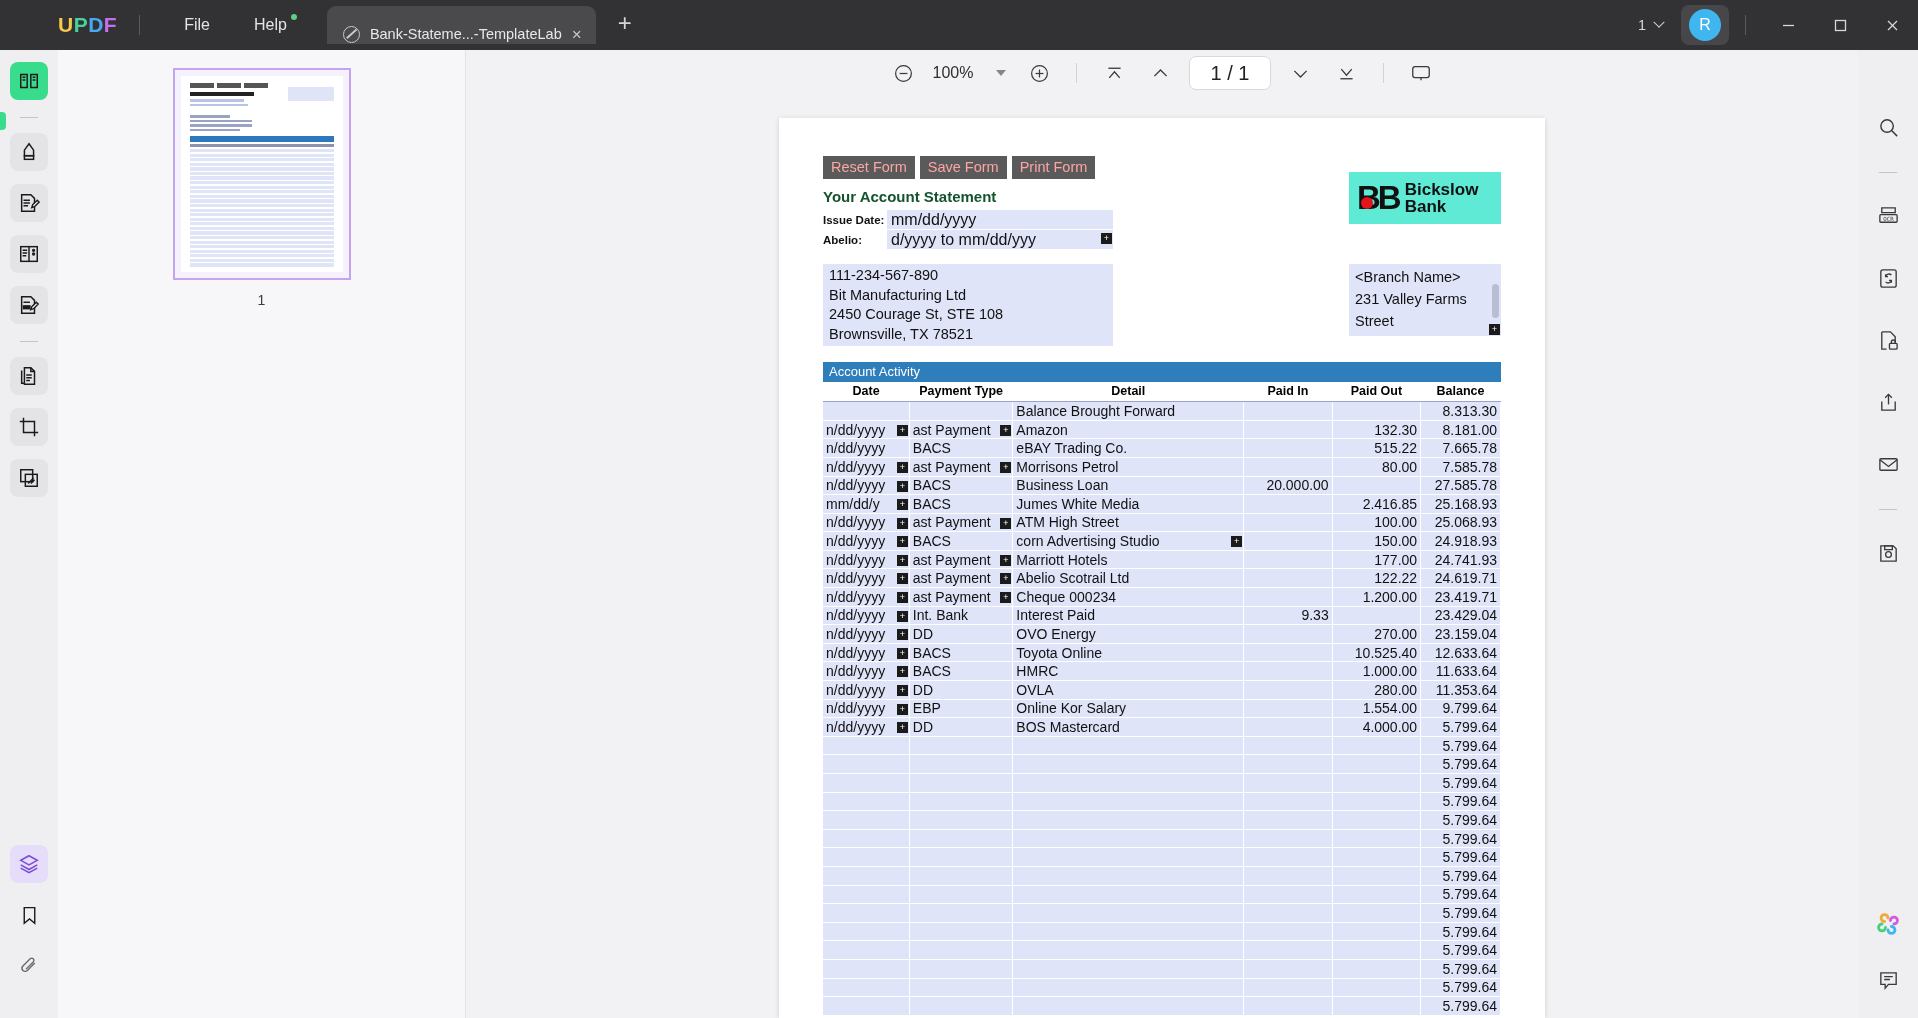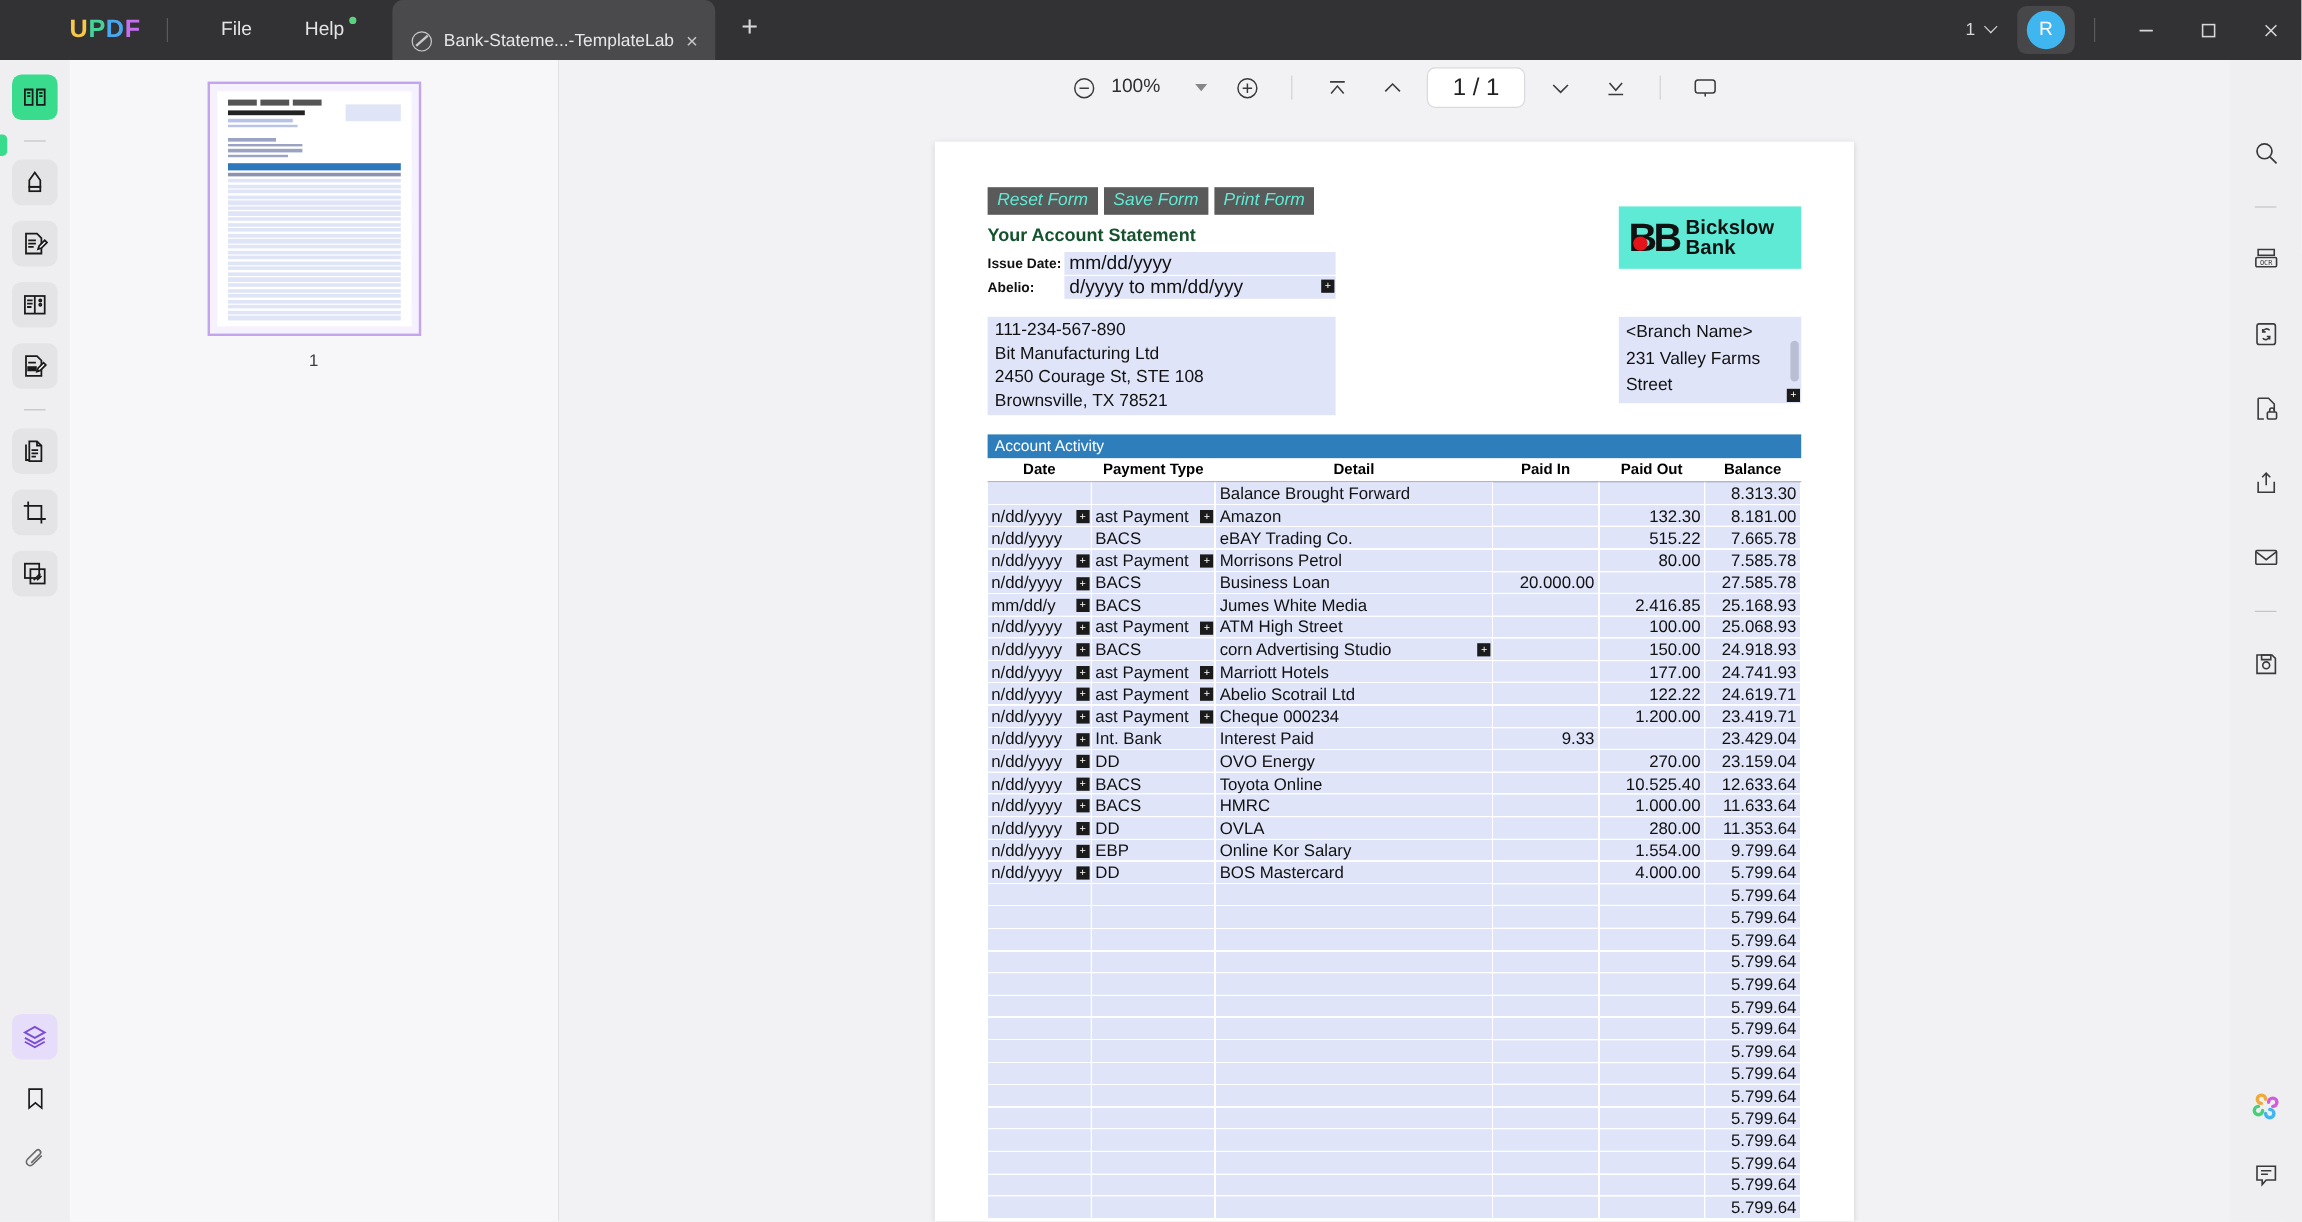--- a/index.html
+++ b/index.html
@@ -21,21 +21,21 @@
   .tb-div { width: 1px; height: 20px; background: #5a5a5d; margin: 0 22px; }
   .menu-item {
     color: #e4e4e6; font-size: 16px; padding: 0 22px; height: 50px;
     display: flex; align-items: center; cursor: default; position: relative;
   }
   .menu-dot {
     position: absolute; right: 12px; top: 14px; width: 6px; height: 6px;
     border-radius: 50%; background: #5ad27f;
   }
   .tab {
-    height: 50px; min-width: 255px; background: #4a4a4d; border-radius: 9px 9px 0 0;
+    height: 38px; min-width: 255px; background: #4a4a4d; border-radius: 9px 9px 0 0;
     display: flex; align-items: center; padding: 18px 14px 0 16px; margin-left: 18px;
     color: #e8e8ea; font-size: 14.5px; gap: 10px;
   }
   .tab-icon {
     width: 17px; height: 17px; border-radius: 50%; border: 1.6px solid #c9c9cc;
     position: relative; flex: none;
   }
   .tab-icon::after {
     content: ''; position: absolute; left: 1px; top: 6.5px; width: 13px; height: 1.6px;
     background: #c9c9cc; transform: rotate(-42deg);
@@ -97,41 +97,41 @@
   .mini-band { height:6px; background:#2d78bc; margin:5px 0 2px;}
   .mini-row { height:3.2px; background:#dfe4f7; margin-bottom:1.4px;}
 
   
   .viewer { flex: 1; display: flex; flex-direction: column; background: #f2f2f4; min-width:0; }
   .toolbar {
     height: 46px; display: flex; align-items: center; justify-content: center; gap: 0;
     background: #f2f2f4; flex: none;
   }
   .tbtn { width: 46px; height: 40px; display:flex; align-items:center; justify-content:center; cursor: pointer; }
-  .zoomval { font-size: 16px; color: #2e2e31; min-width: 54px; cursor: pointer; }
+  .zoomval { font-size: 16px; color: #2e2e31; min-width: 54px; text-align: center; cursor: pointer; }
   .caret { width:0;height:0;border-left:5px solid transparent;border-right:5px solid transparent;border-top:6px solid #85858a; margin-left:16px; cursor:pointer;}
   .tsep { width:1px; height:20px; background:#d2d2d6; margin:0 14px; }
   .pagebox {
     height: 34px; min-width: 82px; background: #fff; border: 1px solid #d9d9dd; border-radius: 7px;
     display: flex; align-items: center; justify-content: center; font-size: 20px;
     color: #222; padding: 0 14px; margin: 0 6px; cursor: text;
   }
   .canvas {
     flex: 1; overflow: hidden; display: flex; justify-content: center; padding-top: 22px;
   }
   .page {
     width: 766px; background: #fff; box-shadow: 0 1px 5px rgba(0,0,0,.14);
     padding: 38px 44px 0; position: relative;
   }
 
   
   .formbtns { display: flex; gap: 5px; margin-bottom: 9px; }
   .formbtn {
-    background: #5a5a5a; color: #5eead4; font-size: 14.5px; padding: 2px 8px 3px;
-    cursor: pointer; font-family: "Liberation Sans", sans-serif; line-height: 1.25; font-style: italic;
+    background: #5a5a5a; color: #fca5a5; font-size: 14.5px; padding: 2px 8px 3px;
+    cursor: pointer; font-family: "Liberation Sans", sans-serif; line-height: 1.25;
   }
   .stmt-title { font-size: 15px; font-weight: bold; color: #14532d; margin-bottom: 5px; }
   .hdr-row { display: flex; }
   .hdr-left { width: 290px; }
   .kv { display: flex; align-items: center; margin-bottom: 1px; }
   .k { font-size: 11.5px; color: #111; width: 64px; font-weight: 600; }
   .v {
     background: #dfe4f8; font-size: 16px; color: #111; flex: 1; padding: 0 4px;
     line-height: 19px; height: 19px; overflow: hidden; position: relative; cursor: text;
   }

